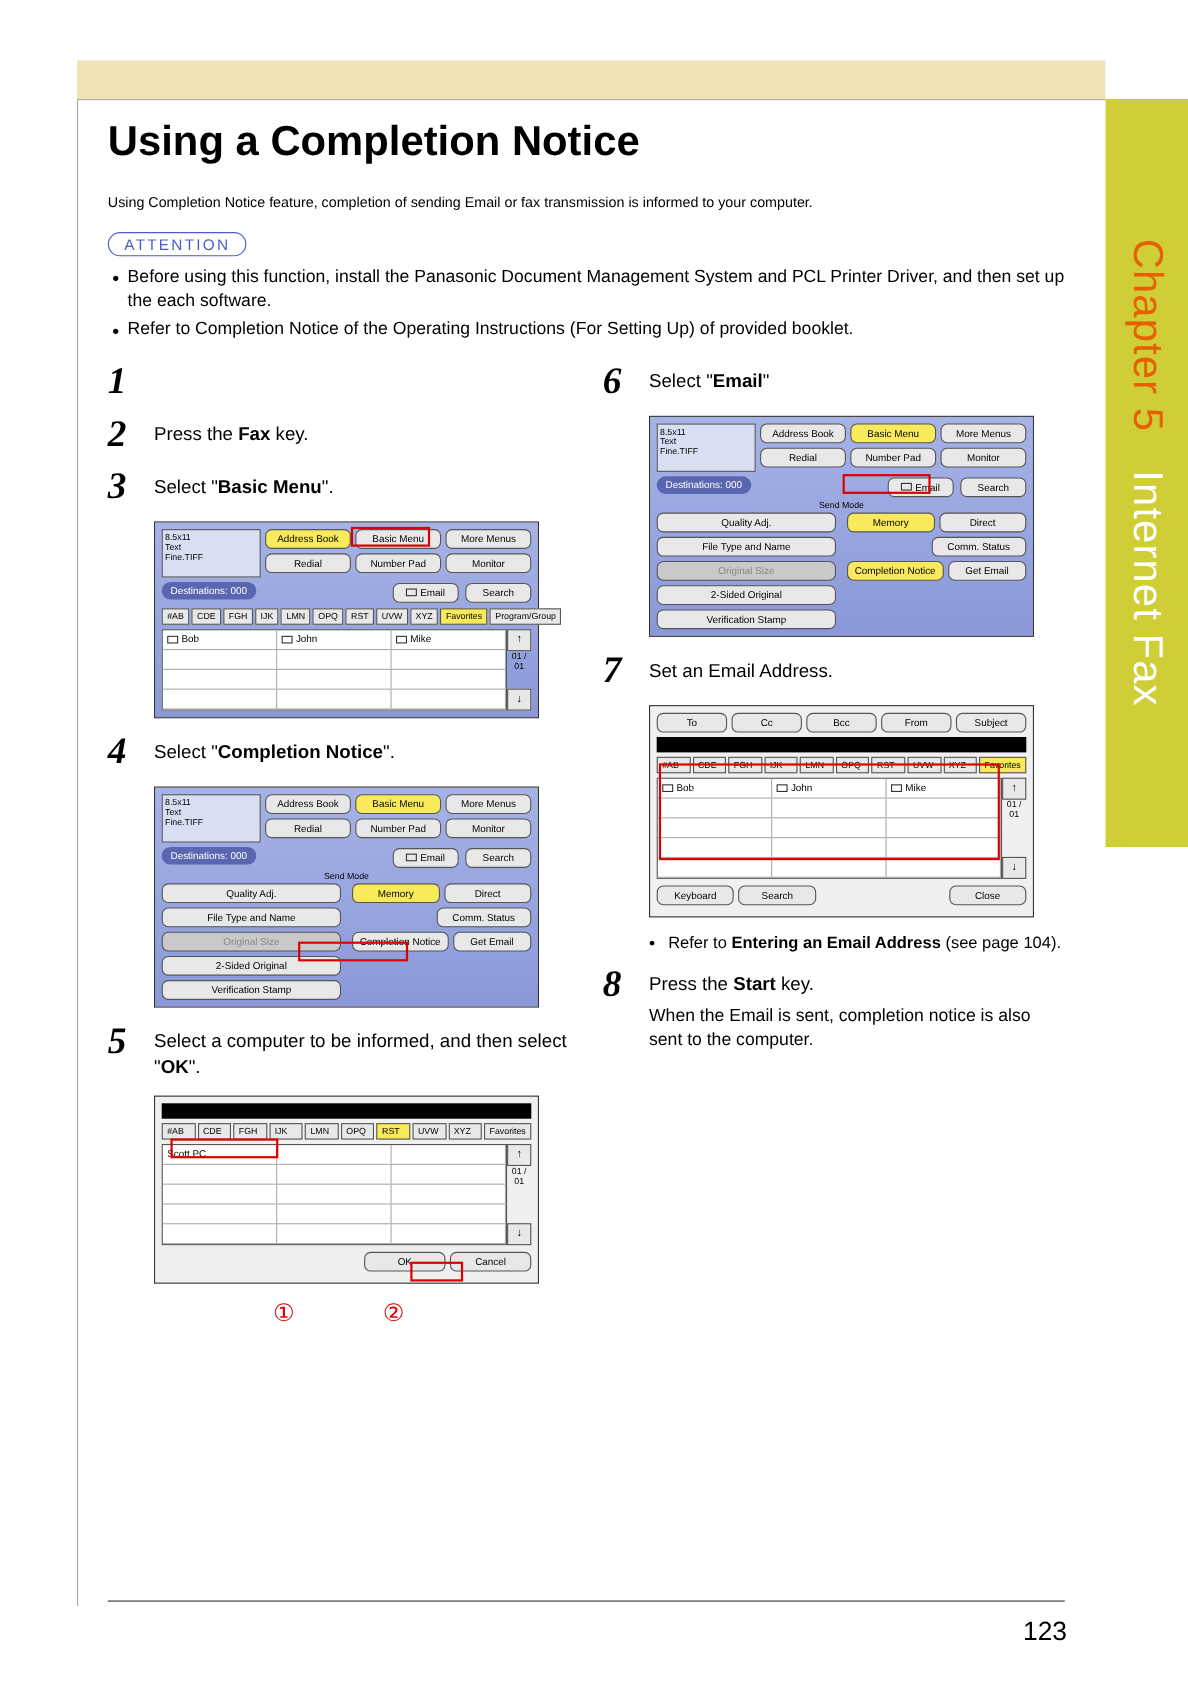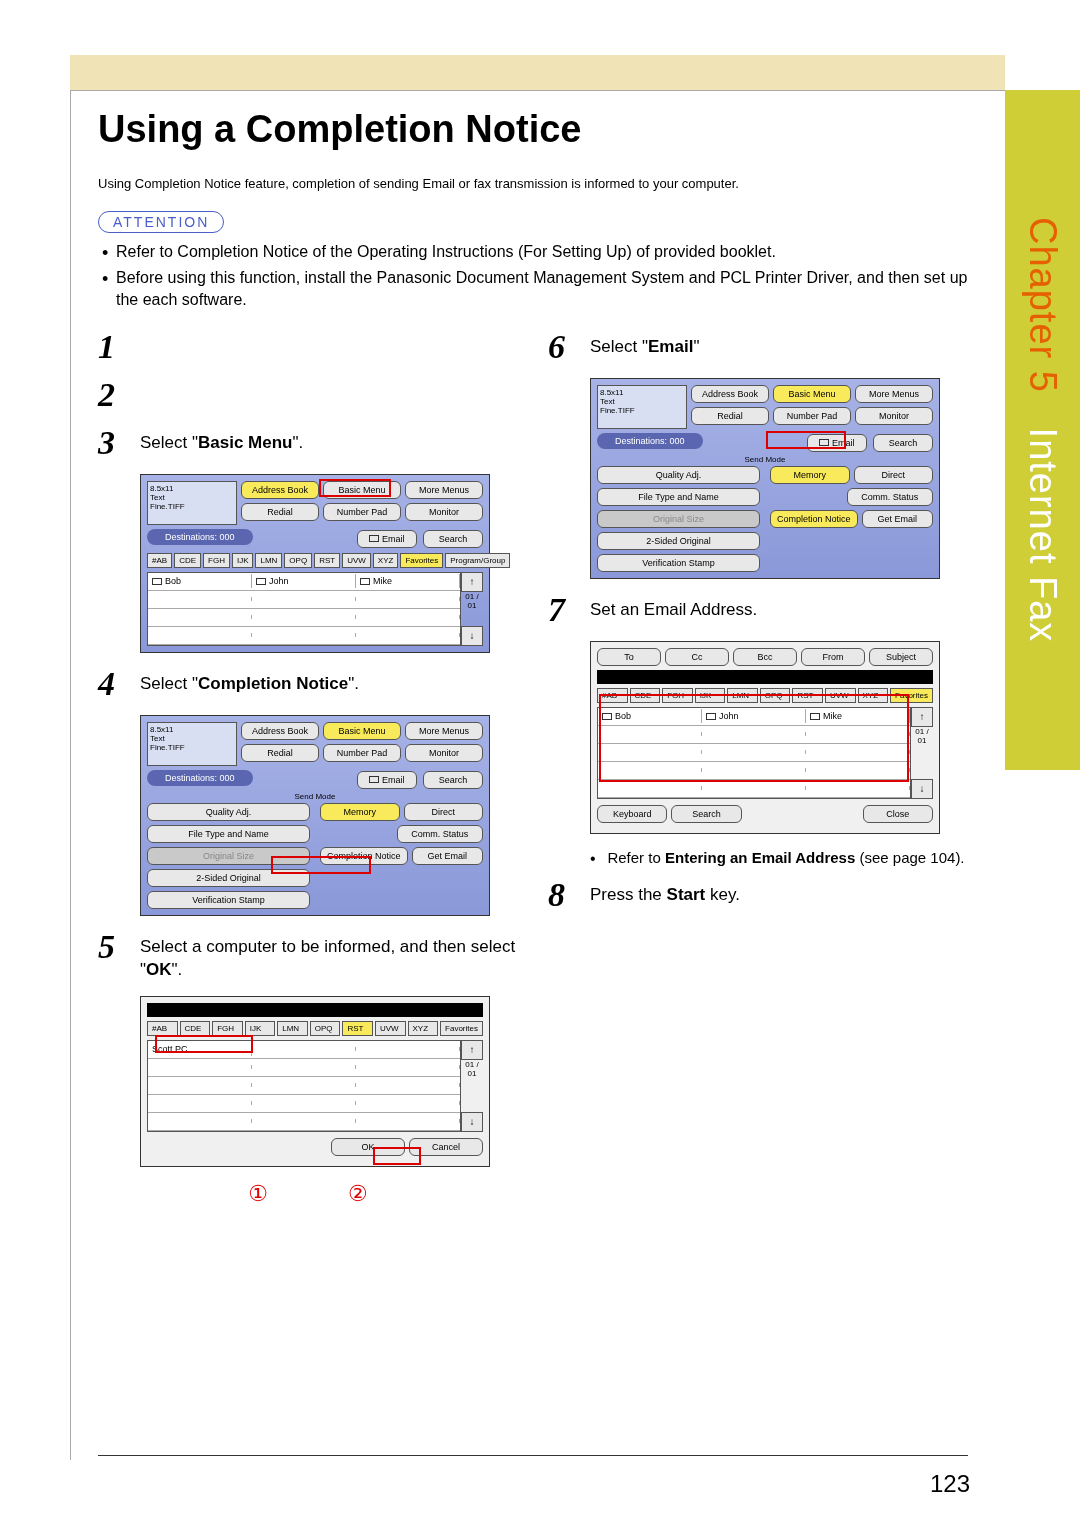--- a/index.html
+++ b/index.html
@@ -32,26 +32,26 @@
   .step-sublist li::before { content: "•"; position: absolute; left: 0; font-size: 16px; }
   
   .screenshot { margin: 8px 0 14px 42px; width: 350px; border: 1px solid #333; background: linear-gradient(#a7b3e6, #8a98d9); font-size: 9px; position: relative; }
   .ss-inner { padding: 6px; }
   .ss-header { display: flex; gap: 4px; margin-bottom: 4px; }
   .ss-info { background: #d8dff3; border: 1px solid #555; width: 90px; height: 44px; font-size: 8px; padding: 2px; }
   .ss-btn-row { display: flex; gap: 4px; margin-bottom: 4px; flex-wrap: wrap; }
   .ss-btn { background: #e8e8e8; border: 1px solid #555; border-radius: 6px; padding: 3px 6px; font-size: 9px; text-align: center; flex: 1; white-space: nowrap; }
   .ss-btn.yellow { background: #f8ea5a; }
   .ss-btn.grey { background: #c9c9c9; color: #888; }
-  .ss-dest { background: #5a67b0; color: #fff; border-radius: 8px; padding: 3px 18px; font-size: 9px; display: inline-block; margin-bottom: 4px; }
+  .ss-dest { background: #5a67b0; color: #fff; border-radius: 8px; padding: 3px 8px; font-size: 9px; display: inline-block; margin-bottom: 4px; }
   .ss-tabs { display: flex; gap: 2px; margin-bottom: 4px; }
   .ss-tab { background: #e8e8e8; border: 1px solid #555; padding: 2px 4px; font-size: 8px; flex: 1; text-align: left; }
   .ss-tab.yellow { background: #f8ea5a; }
   .ss-list { background: #fff; border: 1px solid #555; }
-  .ss-list-row { display: flex; border-bottom: 1px solid #aaa; height: 18px; align-items: center; }
+  .ss-list-row { display: flex; border-bottom: 1px solid #aaa; height: 18px; }
   .ss-list-cell { flex: 1; padding: 2px 4px; font-size: 9px; border-right: 1px solid #aaa; display: flex; align-items: center; gap: 3px; }
   .ss-scroll { width: 22px; display: flex; flex-direction: column; }
   .ss-scroll-btn { border: 1px solid #555; background: #e8e8e8; height: 20px; display: flex; align-items: center; justify-content: center; font-size: 10px; }
   .ss-list-wrap { display: flex; }
   .ss-body-btn-col { display: flex; flex-direction: column; gap: 4px; }
   .redbox { border: 2px solid #d00; position: absolute; pointer-events: none; }
   .sendmode { text-align: center; font-size: 8px; margin: 2px 0; }
   .mail-icon { display: inline-block; width: 10px; height: 7px; border: 1px solid #333; position: relative; }
   
   .callouts { text-align: center; margin-top: 6px; font-size: 22px; color: #d00; }
@@ -72,34 +72,35 @@
   </div>
 </div>
 
 <div class="content">
 
   <h1>Using a Completion Notice</h1>
   <p class="intro">Using Completion Notice feature, completion of sending Email or fax transmission is informed to your computer.</p>
 
   <div class="attention-badge">ATTENTION</div>
   <ul class="attention-list">
+    <li>Before using this function, install the Panasonic Document Management System and PCL Printer Driver, and then set up the each software.</li>
     <li>Refer to Completion Notice of the Operating Instructions (For Setting Up) of provided booklet.</li>
-    <li>Before using this function, install the Panasonic Document Management System and PCL Printer Driver, and then set up the each software.</li>
   </ul>
 
   <div class="columns">
 
     <div class="col">
 
       <div class="step">
         <div class="step-num">1</div>
       </div>
 
       <div class="step">
         <div class="step-num">2</div>
+        <div class="step-body"><span>Press the </span><b>Fax</b><span> key.</span></div>
       </div>
 
       <div class="step">
         <div class="step-num">3</div>
         <div class="step-body"><span>Select "</span><b>Basic Menu</b><span>".</span></div>
       </div>
 
       <div class="screenshot">
         <div class="redbox" style="left:178px; top:4px; width:72px; height:18px;"></div>
         <div class="ss-inner">
@@ -454,20 +455,21 @@
       </div>
 
       <ul class="step-sublist" style="margin-left:42px;font-size:15px;text-align:center;">
           <li><span>Refer to </span><b>Entering an Email Address</b><span> (see page 104).</span></li>
         </ul>
 
       <div class="step" style="margin-top:10px;">
         <div class="step-num">8</div>
         <div class="step-body">
           <span>Press the </span><b>Start</b><span> key.</span>
+          <p style="margin-top:6px;font-size:16px;">When the Email is sent, completion notice is also sent to the computer.</p>
         </div>
       </div>
 
     </div>
   </div>
 </div>
 
 <div class="bottom-rule"></div>
 <div class="page-num">123</div>
 

